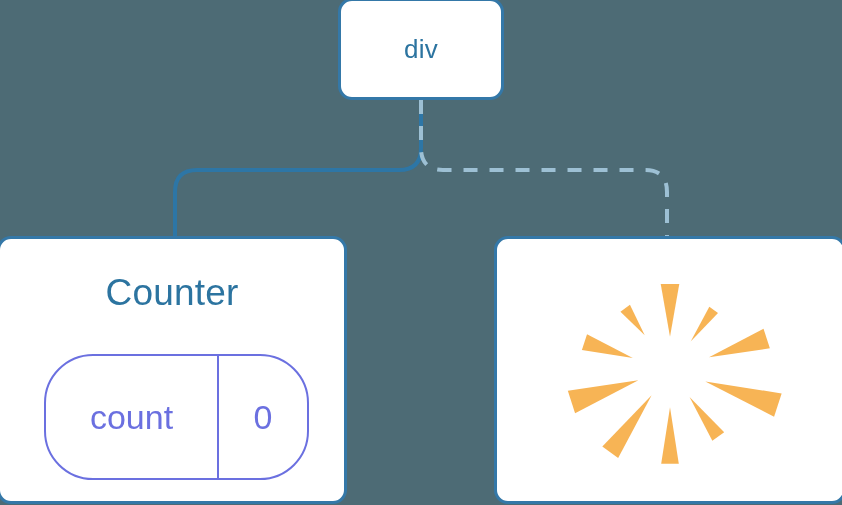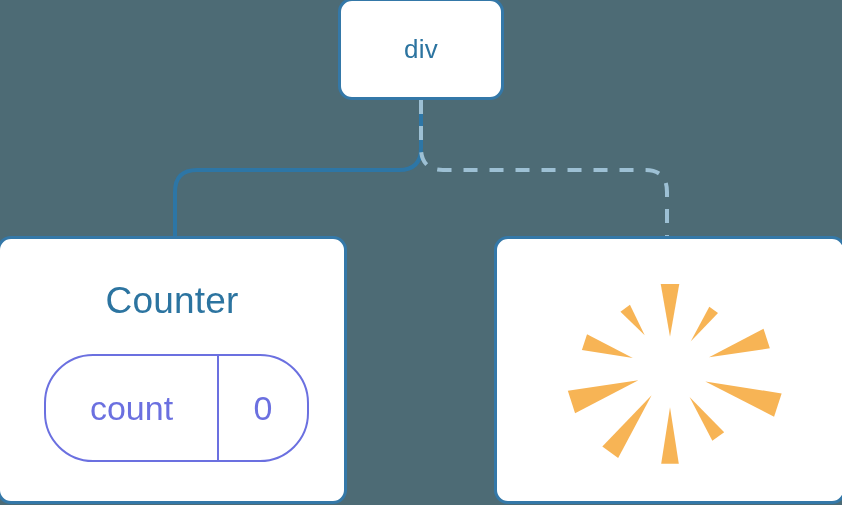--- a/index.html
+++ b/index.html
@@ -64,30 +64,30 @@
     color: #2c74a0;
     font-weight: 400;
     letter-spacing: 0.2px;
   }
   #div-title {
     top: 26px;
     font-size: 26px;
     line-height: 44px;
   }
   #counter-title {
-    top: 40px;
+    top: 32px;
     font-size: 37px;
     line-height: 44px;
   }
   .state-pill {
     position: absolute;
     left: 44px;
     top: 115px;
     width: 265px;
-    height: 108px;
+    height: 126px;
     border: 2px solid #6b70e0;
     border-radius: 49px;
     box-sizing: border-box;
     display: flex;
     align-items: stretch;
     text-align: center;
   }
   .pill-key {
     flex: 0 0 173px;
     display: flex;

